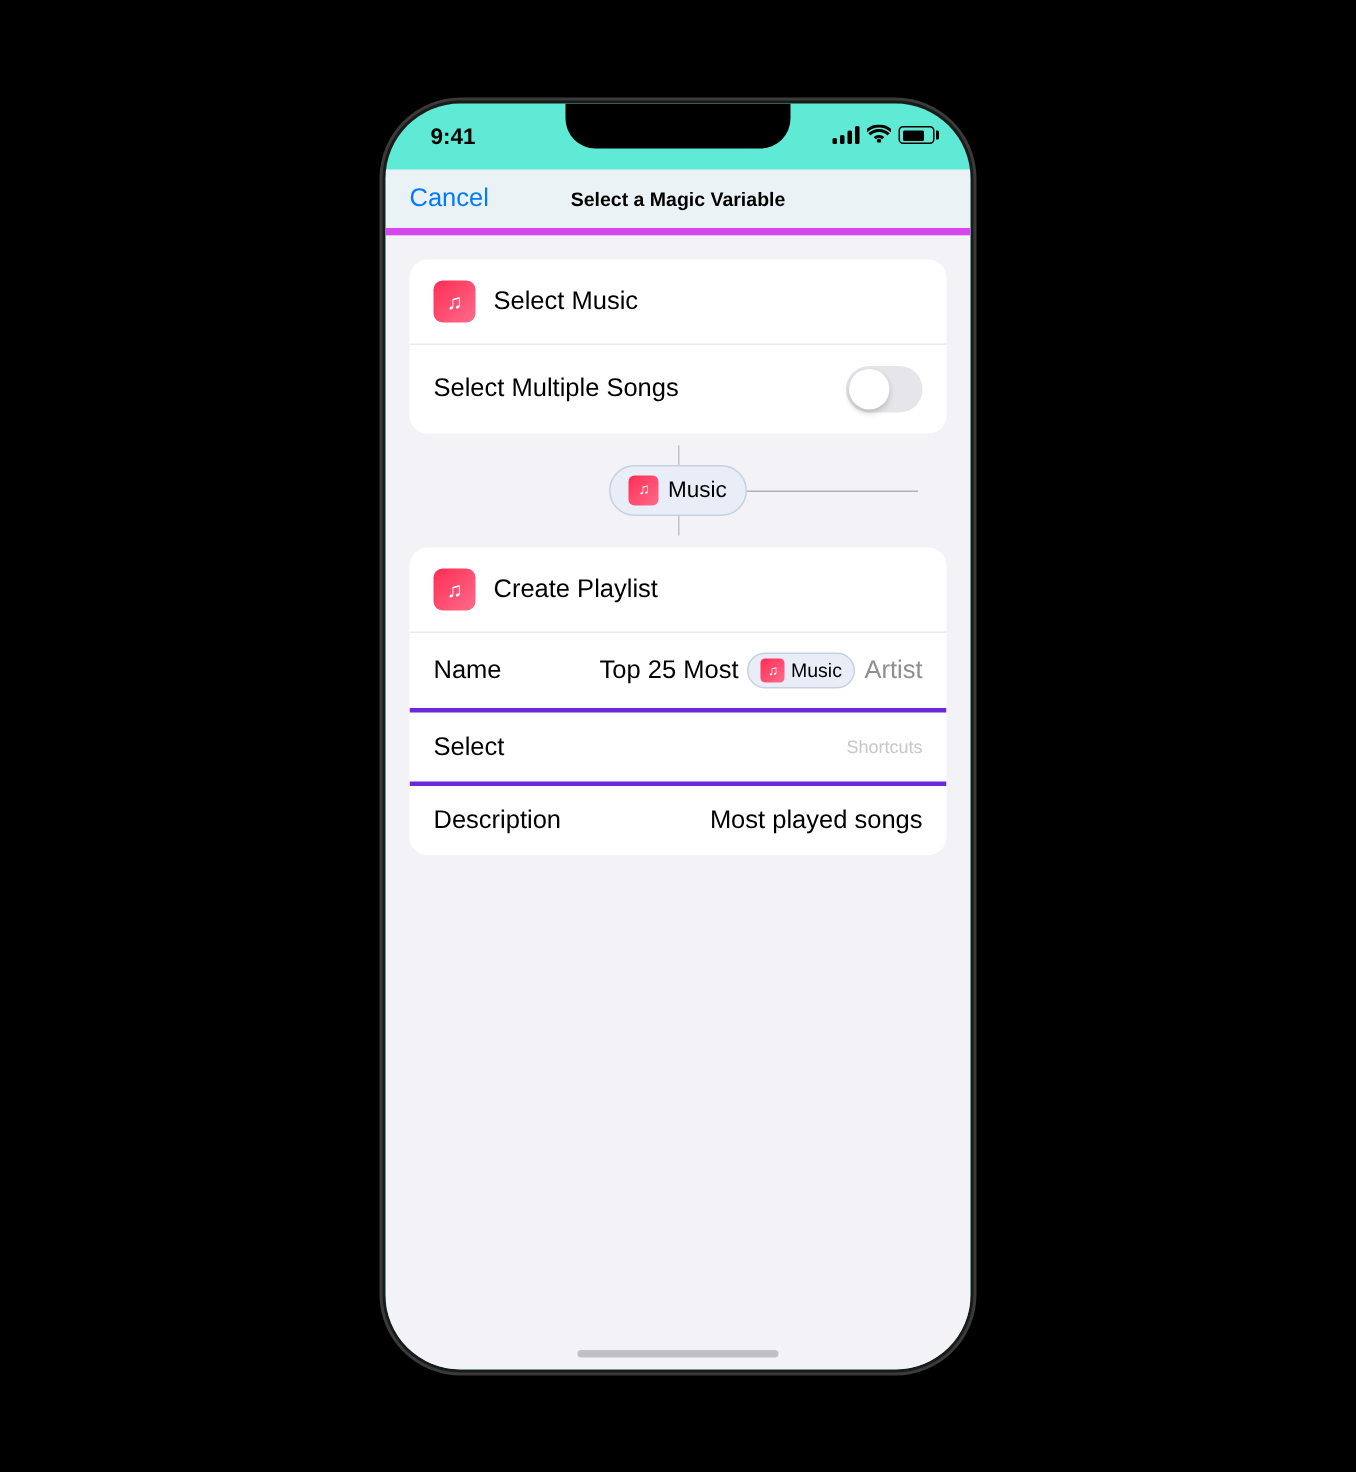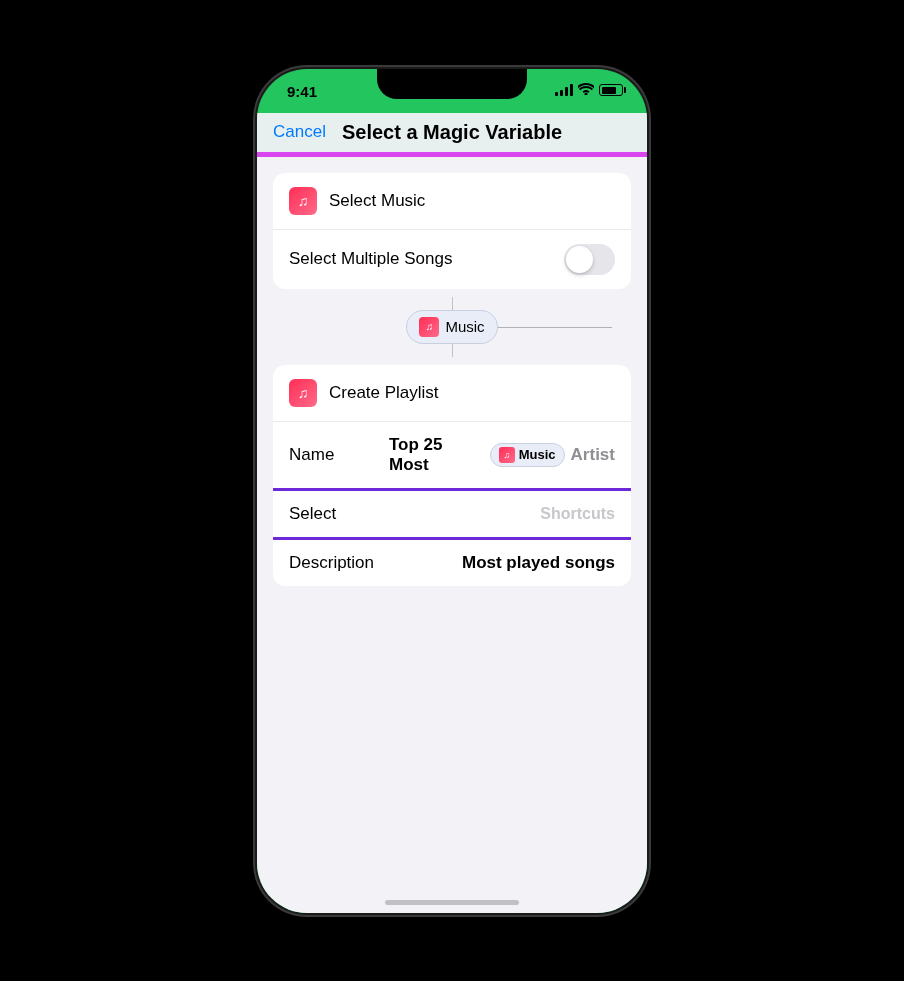--- a/index.html
+++ b/index.html
@@ -9,21 +9,21 @@
       display: flex;
       justify-content: center;
       align-items: center;
       min-height: 100vh;
       font-family: -apple-system, BlinkMacSystemFont, 'SF Pro Text', 'Helvetica Neue', sans-serif;
     }
 
     .phone-frame {
       width: 390px;
       height: 844px;
-      background: #22c55e;
+      background: #5eead4;
       border-radius: 50px;
       position: relative;
       overflow: hidden;
       box-shadow: 0 0 0 2px #1a1a1a, 0 0 0 4px #3a3a3a, 0 20px 60px rgba(0,0,0,0.8);
     }
 
     
     .notch {
       position: absolute;
       top: 0;
@@ -133,21 +133,21 @@
       font-size: 17px;
       color: #007aff;
       font-weight: 400;
       cursor: pointer;
     }
 
     .nav-title {
       position: absolute;
       left: 50%;
       transform: translateX(-50%);
-      font-size: 20px;
+      font-size: 13px;
       font-weight: 600;
       color: #000;
       white-space: nowrap;
     }
 
     
     .content {
       position: absolute;
       top: 88px;
       left: 0;
@@ -301,30 +301,29 @@
       color: #000;
       width: 100px;
     }
 
     .detail-value {
       flex: 1;
       display: flex;
       align-items: center;
       gap: 6px;
       justify-content: flex-end;
-      font-weight: bold;
     }
 
     .detail-text {
       font-size: 17px;
       color: #000;
     }
 
     .placeholder-text {
-      font-size: 16px;
+      font-size: 12px;
       color: #c7c7cc;
       text-align: center;
     }
 
     .tag-bubble {
       background: #e8edf8;
       border: 1px solid #c8d0e0;
       border-radius: 12px;
       padding: 3px 8px;
       display: flex;

